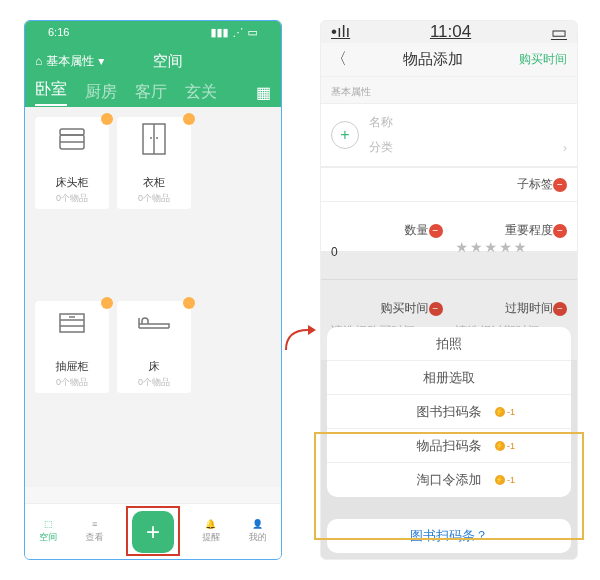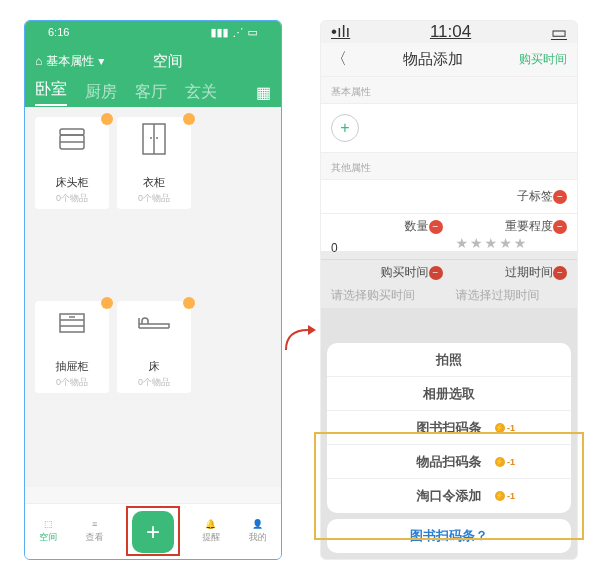--- a/index.html
+++ b/index.html
@@ -95,34 +95,34 @@
     background: #fff; border-top: 1px solid #eee; border-bottom: 1px solid #eee;
     padding: 10px; display: flex; align-items: center; gap: 10px; min-height: 40px;
   }
   .plus-circle {
     width: 28px; height: 28px; border: 1px solid #ccc; border-radius: 50%;
     display: flex; align-items: center; justify-content: center; color: #3bba7a; font-size: 16px;
   }
   .form-col { flex: 1; display: flex; flex-direction: column; gap: 8px; }
   .form-line { display: flex; align-items: center; justify-content: space-between; color: #bbb; font-size: 12px; }
   .chev { color: #ccc; }
-  .row-labels { display:flex; gap:13px; background:#fff; padding:4px 10px; border-top:1px solid #eee;}
+  .row-labels { display:flex; gap:13px; background:#fff; padding:20px 10px; border-top:1px solid #eee;}
   .half { flex:1; }
   .half-title { display:flex; align-items:center; justify-content:flex-end; font-size:12px; color:#555;}
   .minus-dot { width:14px; height:14px; border-radius:50%; background:#e14b3a; color:#fff; font-size:10px; display:flex; align-items:center; justify-content:center; }
   .sub-input { font-size:12px; color:#bbb; margin-top:6px; }
   .stars { color:#bbb; letter-spacing:2px; font-size:14px; }
   
   .dim {
     position:absolute; left:0; right:0; bottom:0; top:230px;
     background: rgba(0,0,0,0.08);
   }
   .sheet {
     position:absolute; left:6px; right:6px; bottom:6px;
-    display:flex; flex-direction:column; gap:6px;font-weight:bold;
+    display:flex; flex-direction:column; gap:22px;
   }
   .sheet-group { background:#fff; border-radius:10px; overflow:hidden; }
   .sheet-item {
     height: 34px; display:flex; align-items:center; justify-content:center;
     font-size:13px; color:#555; border-bottom:1px solid #eee;
     position:relative;
   }
   .sheet-item:last-child { border-bottom:none;justify-content:center; }
   .sheet-item .badge-pair { position:absolute; right:56px; display:flex; align-items:center; gap:2px; font-size:9px; color:#e08a22; }
   .sheet-item .badge-dot { width:10px; height:10px; border-radius:50%; background:#f0a723; color:#fff; font-size:7px; display:flex; align-items:center; justify-content:center; }
@@ -259,22 +259,30 @@
   <div class="nav-white">
     <span style="font-size:16px;color:#444;">〈</span>
     <span class="nav-white-title">物品添加</span>
     <span class="nav-white-action">购买时间</span>
   </div>
   <div class="section-label">基本属性</div>
   <div class="form-row">
     <div class="plus-circle">
       <span>+</span>
     </div>
-  </div>
-  <div class="section-label">其他属性</div>
+    <div class="form-col">
+      <div class="form-line">
+        <span>名称</span>
+      </div>
+      <div class="form-line">
+        <span>分类</span>
+        <span class="chev">›</span>
+      </div>
+    </div>
+  </div>
 
   <div style="background:#fff;padding:8px 10px;border-top:1px solid #eee;">
     <div class="half-title">
       <span>子标签</span>
       <span class="minus-dot">−</span>
     </div>
   </div>
 
   <div class="row-labels">
     <div class="half">

